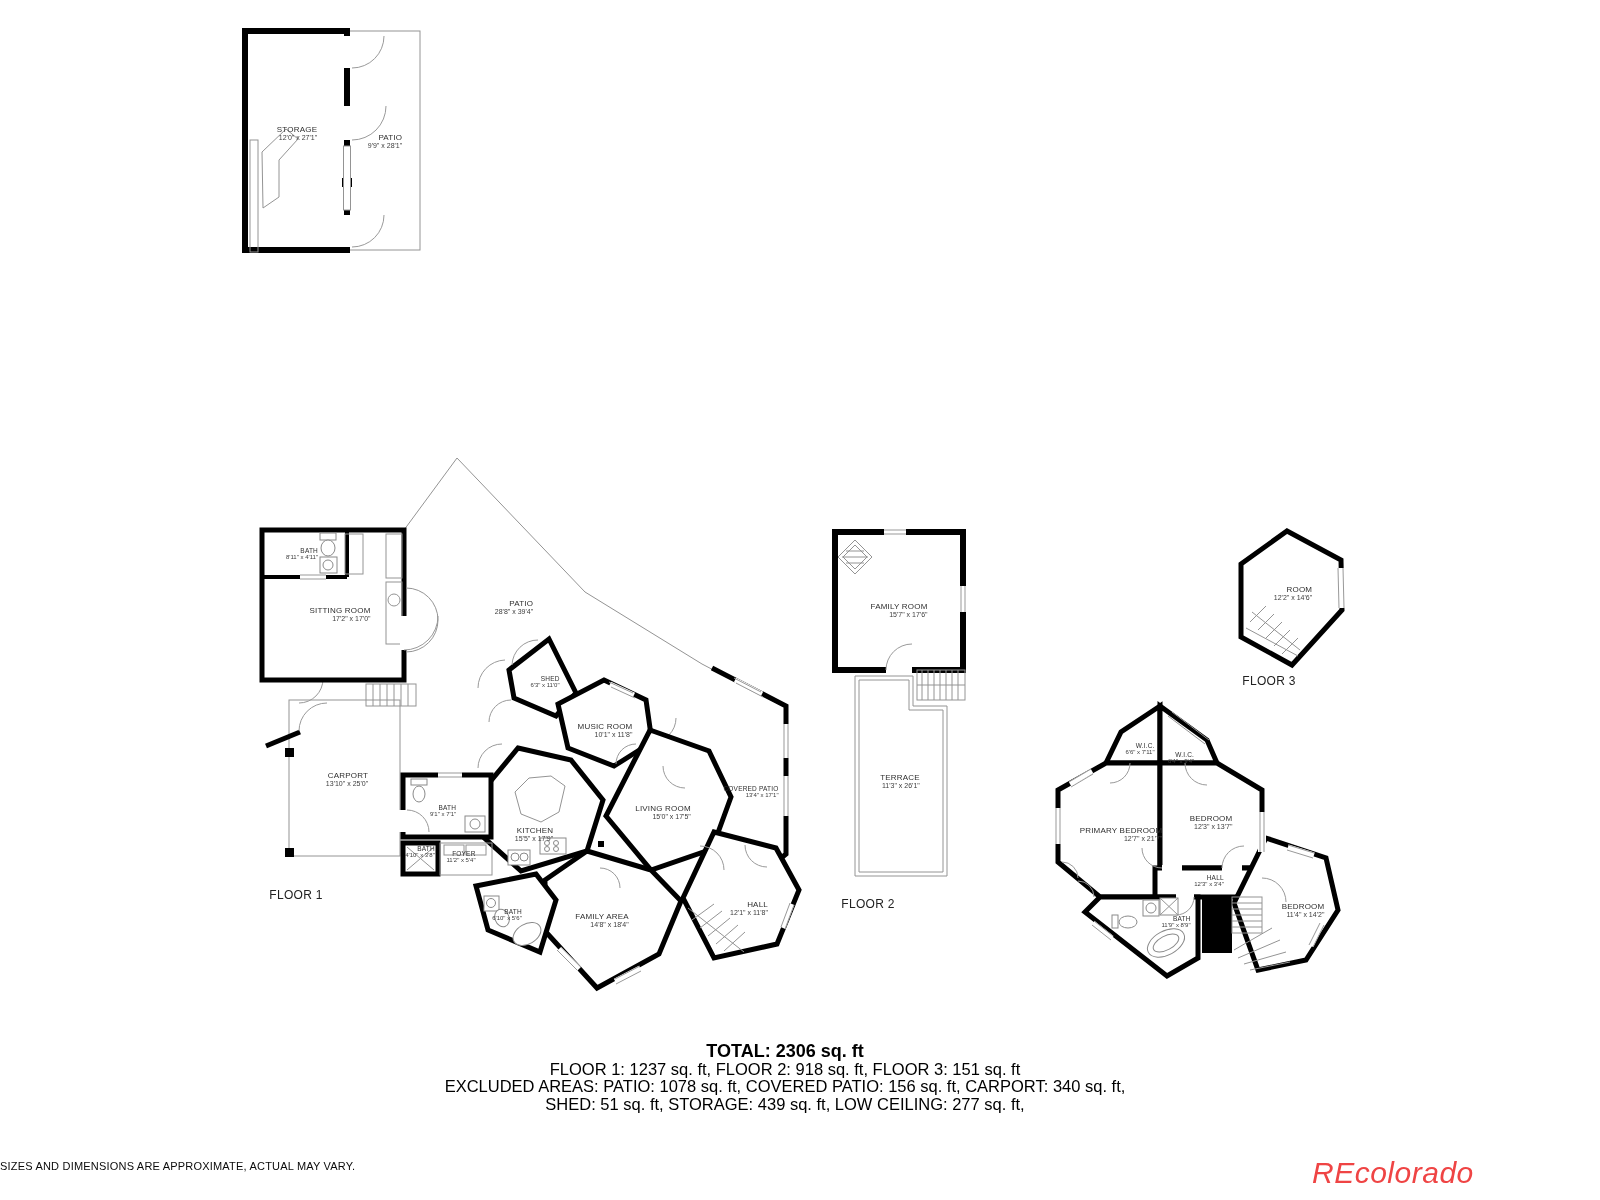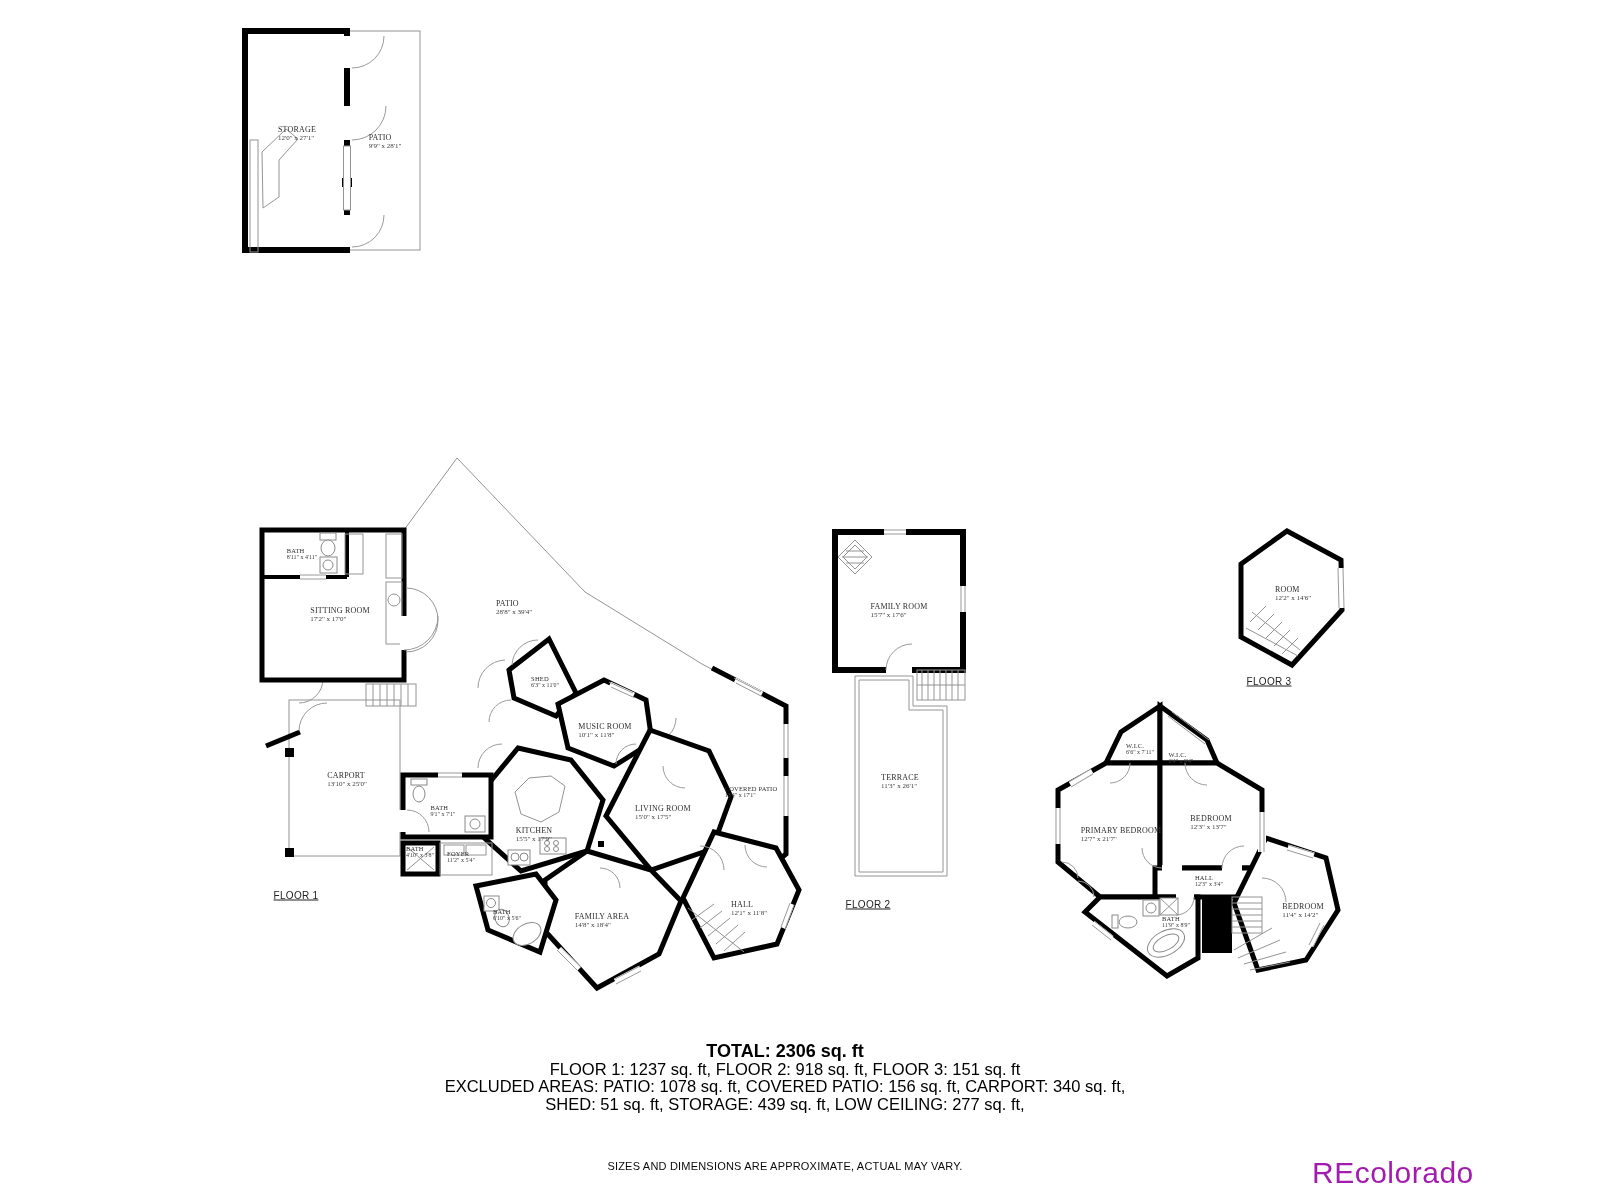--- a/index.html
+++ b/index.html
@@ -12,36 +12,36 @@
   .w6{fill:#fff;stroke:#000;stroke-width:6;}
   .w4n{fill:none;stroke:#000;stroke-width:4;}
   .tn{fill:none;stroke:#949494;stroke-width:1;}
   .tf{fill:#fff;stroke:#949494;stroke-width:1;}
   .fx{fill:#fff;stroke:#8a8a8a;stroke-width:1;}
   .dr{fill:none;stroke:#9a9a9a;stroke-width:1;}
   .gap{fill:#fff;stroke:none;}
   .wl{fill:none;stroke:#999;stroke-width:1;}
   .blk{fill:#000;stroke:none;}
   
-  .rl{position:absolute;transform:translate(-50%,-50%);text-align:left;color:#2e2e2e;
-      white-space:nowrap;pointer-events:none;font-family:Liberation Serif, serif;}
+  .rl{position:absolute;transform:translate(-50%,-50%);text-align:right;color:#2e2e2e;
+      white-space:nowrap;pointer-events:none;}
   .rn{font-size:8px;line-height:9px;letter-spacing:.2px;}
   .rd{font-size:7px;line-height:8px;color:#3c3c3c;}
   .rl.sm .rn{font-size:6.5px;line-height:7px;}
   .rl.sm .rd{font-size:6px;line-height:7px;}
-  .fl{position:absolute;transform:translate(-50%,-50%);font-size:10px;color:#222;
-      letter-spacing:.3px;white-space:nowrap;text-decoration:underline;}
+  .fl{position:absolute;transform:translate(-50%,-50%);font-size:12px;color:#222;
+      letter-spacing:.3px;white-space:nowrap;}
   
   .footer{position:absolute;left:0;width:1570px;top:1043px;text-align:center;color:#000;
           font-size:16.5px;line-height:17.6px;}
   .footer .total{font-weight:bold;font-size:18px;}
-  .disclaimer{position:absolute;left:0;width:1570px;top:1160px;text-align:center;
+  .disclaimer{position:absolute;left:0;width:1570px;top:1160px;
               font-size:11px;letter-spacing:.2px;color:#0a0a0a;}
-  .watermark{position:absolute;left:1312px;top:1156px;font-size:30px;color:#a21caf;
-             letter-spacing:.5px;}
+  .watermark{position:absolute;left:1312px;top:1156px;font-size:30px;color:#ef4444;
+             letter-spacing:.5px;font-style:italic;}
 </style>
 </head>
 <body>
 
 <div class="canvas">
 
 <svg class="plan-svg" width="1600" height="1200" viewBox="0 0 1600 1200">
 
   <g>
     <rect class="tn" x="347" y="31" width="73" height="219"></rect>

